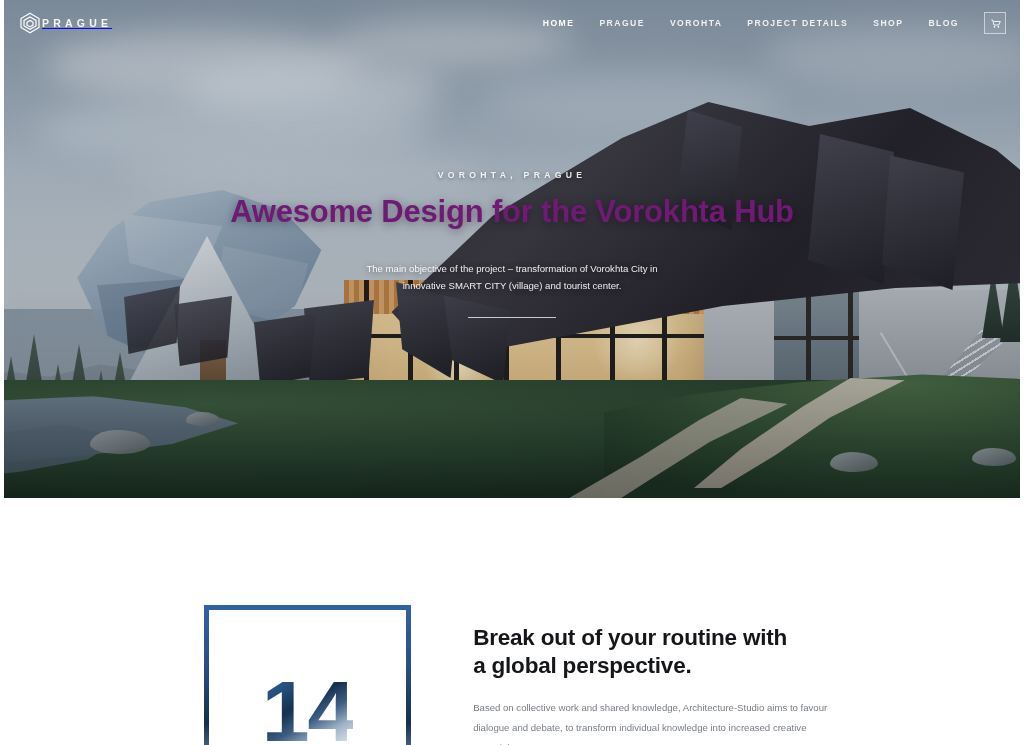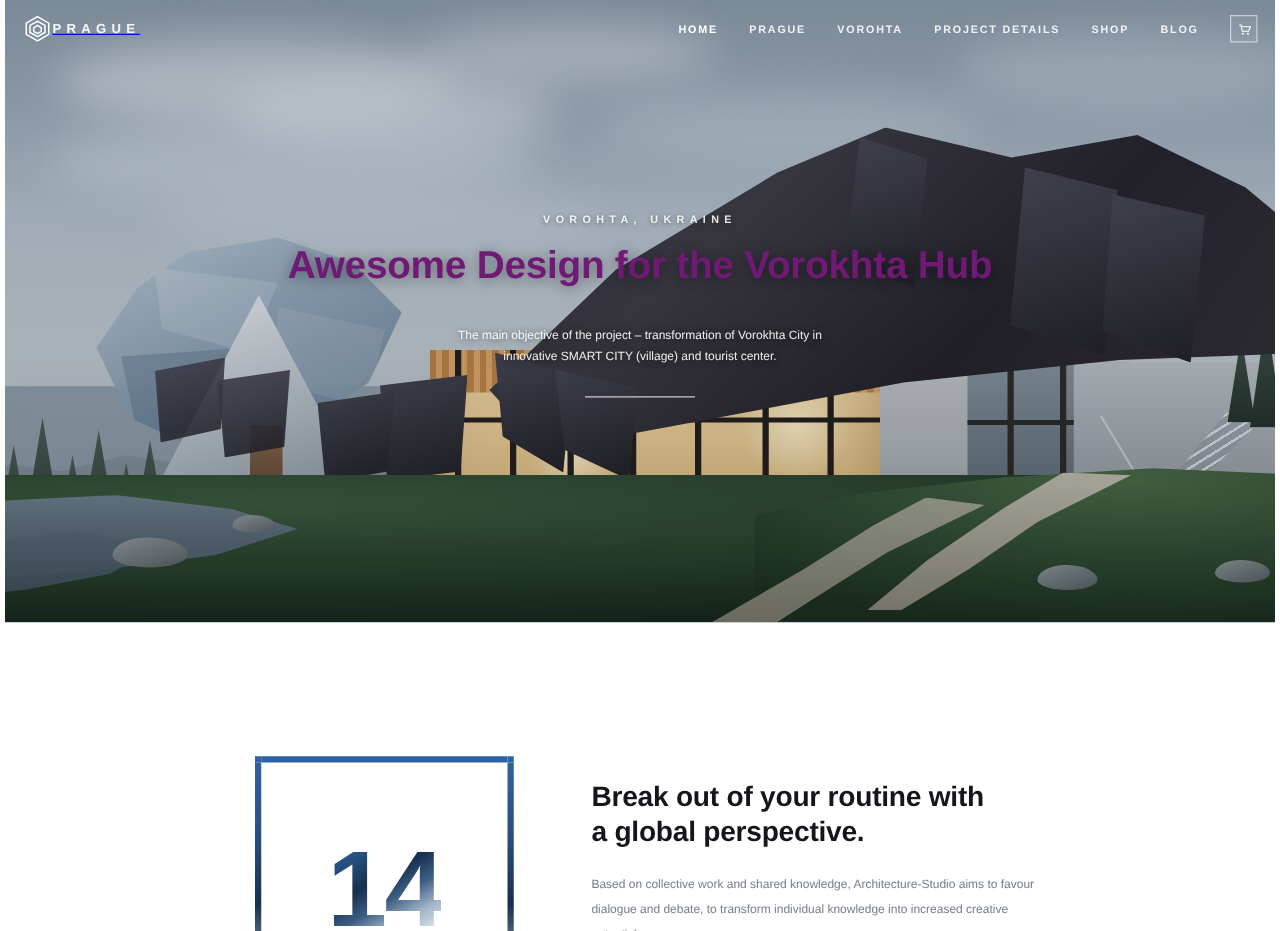--- a/index.html
+++ b/index.html
@@ -336,21 +336,21 @@
     <div class="path"></div>
     <div class="path2"></div>
     <div class="rock" style="left:86px;  top:430px; width:60px; height:24px;"></div>
     <div class="rock" style="left:182px; top:412px; width:34px; height:14px;"></div>
     <div class="rock" style="left:826px; top:452px; width:48px; height:20px;"></div>
     <div class="rock" style="left:968px; top:448px; width:44px; height:18px;"></div>
   </div>
   <div class="hero-tint"></div>
 
   <div class="hero-content">
-    <div class="eyebrow">VOROHTA, UKRAINE</div>
+    <div class="eyebrow">VOROHTA, PRAGUE</div>
     <h1 class="hero-title">Awesome Design for the Vorokhta Hub</h1>
     <p class="hero-sub">The main objective of the project – transformation of Vorokhta City in innovative SMART CITY (village) and tourist center.</p>
     <div class="cta-wrap">
       <span class="cta-line"></span>
       <span class="cta-line"></span>
     </div>
   </div>
 </div>
 
 <div class="header">

